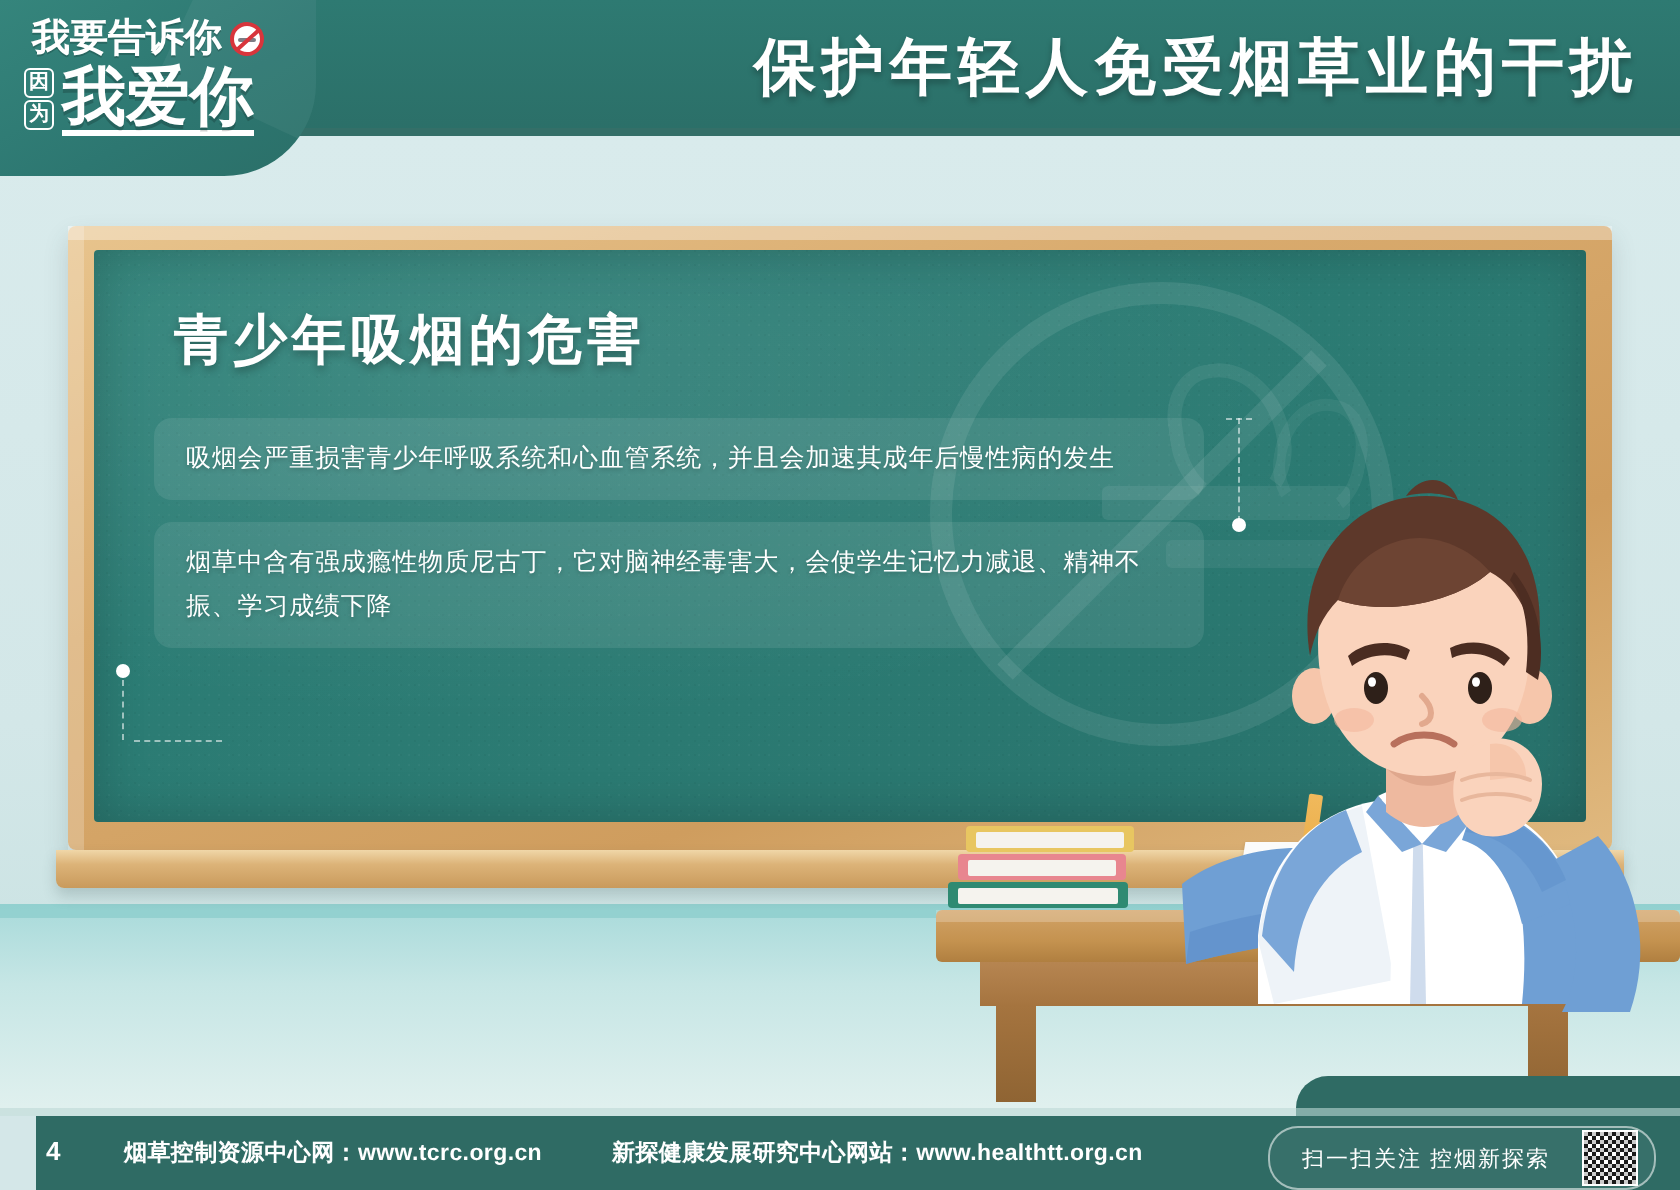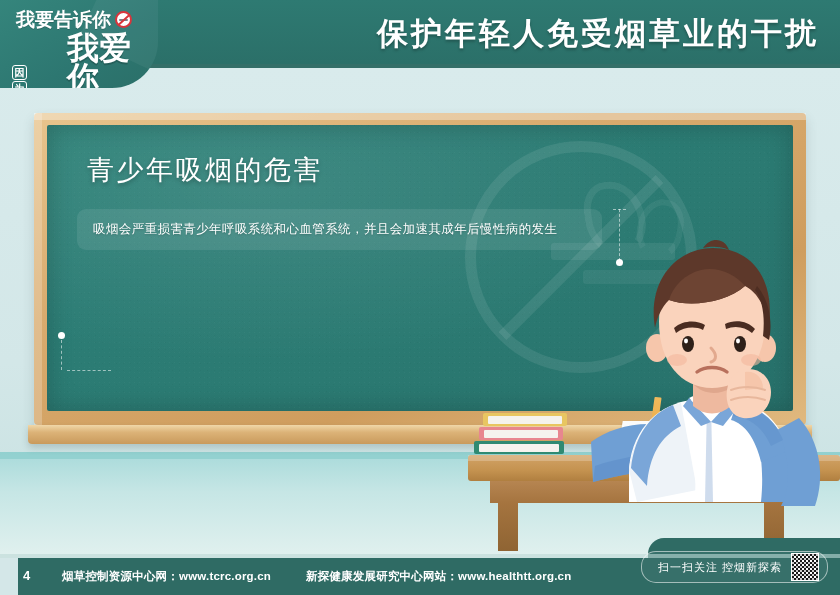--- a/index.html
+++ b/index.html
@@ -123,21 +123,20 @@
   }
   .loveyou {
     color: #ffffff;
     font-size: 32px;
     font-weight: bold;
     line-height: .95;
     letter-spacing: 0px;
     border-bottom: 3px solid #ffffff;
     padding-bottom: 2px;
     text-shadow: 0 2px 0 rgba(0,0,0,.18);
-    margin-left: 36px;
   }
   .header-title {
     position: absolute;
     right: 24px; top: 12px;
     color: #ffffff;
     font-size: 31px;
     font-weight: bold;
     letter-spacing: 3px;
     line-height: 44px;
     text-shadow: 0 2px 3px rgba(0,0,0,.28);
@@ -259,21 +258,21 @@
     border-radius: 55% 45% 50% 50%;
     border-bottom-color: transparent;
     transform: rotate(10deg);
   }
 
   .board-title {
     position: absolute;
     left: 40px; top: 27px;
     color: #ffffff;
     font-size: 27px;
-    font-weight: normal;
+    font-weight: bold;
     letter-spacing: 2.5px;
     text-shadow: 0 2px 4px rgba(0,0,0,.3);
     white-space: nowrap;
     text-align: right;
   }
 
   .bullets {
     position: absolute;
     left: 30px; top: 84px;
     width: 525px;
@@ -474,25 +473,25 @@
     font-size: 11.5px;
     letter-spacing: .2px;
     white-space: nowrap;
     font-weight: bold;
   }
   .foot-link.l1 { left: 62px; }
   .foot-link.l2 { left: 306px; }
 
   .qr-panel {
     position: absolute;
-    right: 12px; bottom: 12px;
+    right: 12px; bottom: 0;
     height: 30px;
     display: flex;
     align-items: center;
-    gap: 9px;
+    gap: 16px;
     padding: 0 8px 0 16px;
     border: 1.3px solid rgba(255,255,255,.55);
     border-radius: 15px;
     z-index: 12;
     background: rgba(255,255,255,.04);
     text-align: right;
   }
   .qr-text {
     color: #ffffff;
     font-size: 11px;
@@ -534,20 +533,21 @@
       <div class="watermark"></div>
       <div class="wm-cig"></div>
       <div class="wm-cig2"></div>
       <div class="wm-smoke"></div>
       <div class="wm-smoke2"></div>
 
       <div class="board-title">青少年吸烟的危害</div>
 
       <div class="bullets">
         <div class="bullet">吸烟会严重损害青少年呼吸系统和心血管系统，并且会加速其成年后慢性病的发生</div>
+        <div class="bullet">烟草中含有强成瘾性物质尼古丁，它对脑神经毒害大，会使学生记忆力减退、精神不振、学习成绩下降</div>
       </div>
 
       <div class="dash-right">
         <div class="h"></div>
           <div class="v"></div>
           <div class="dot"></div>
       </div>
       <div class="dash-left">
         <div class="dot"></div>
           <div class="v"></div>

